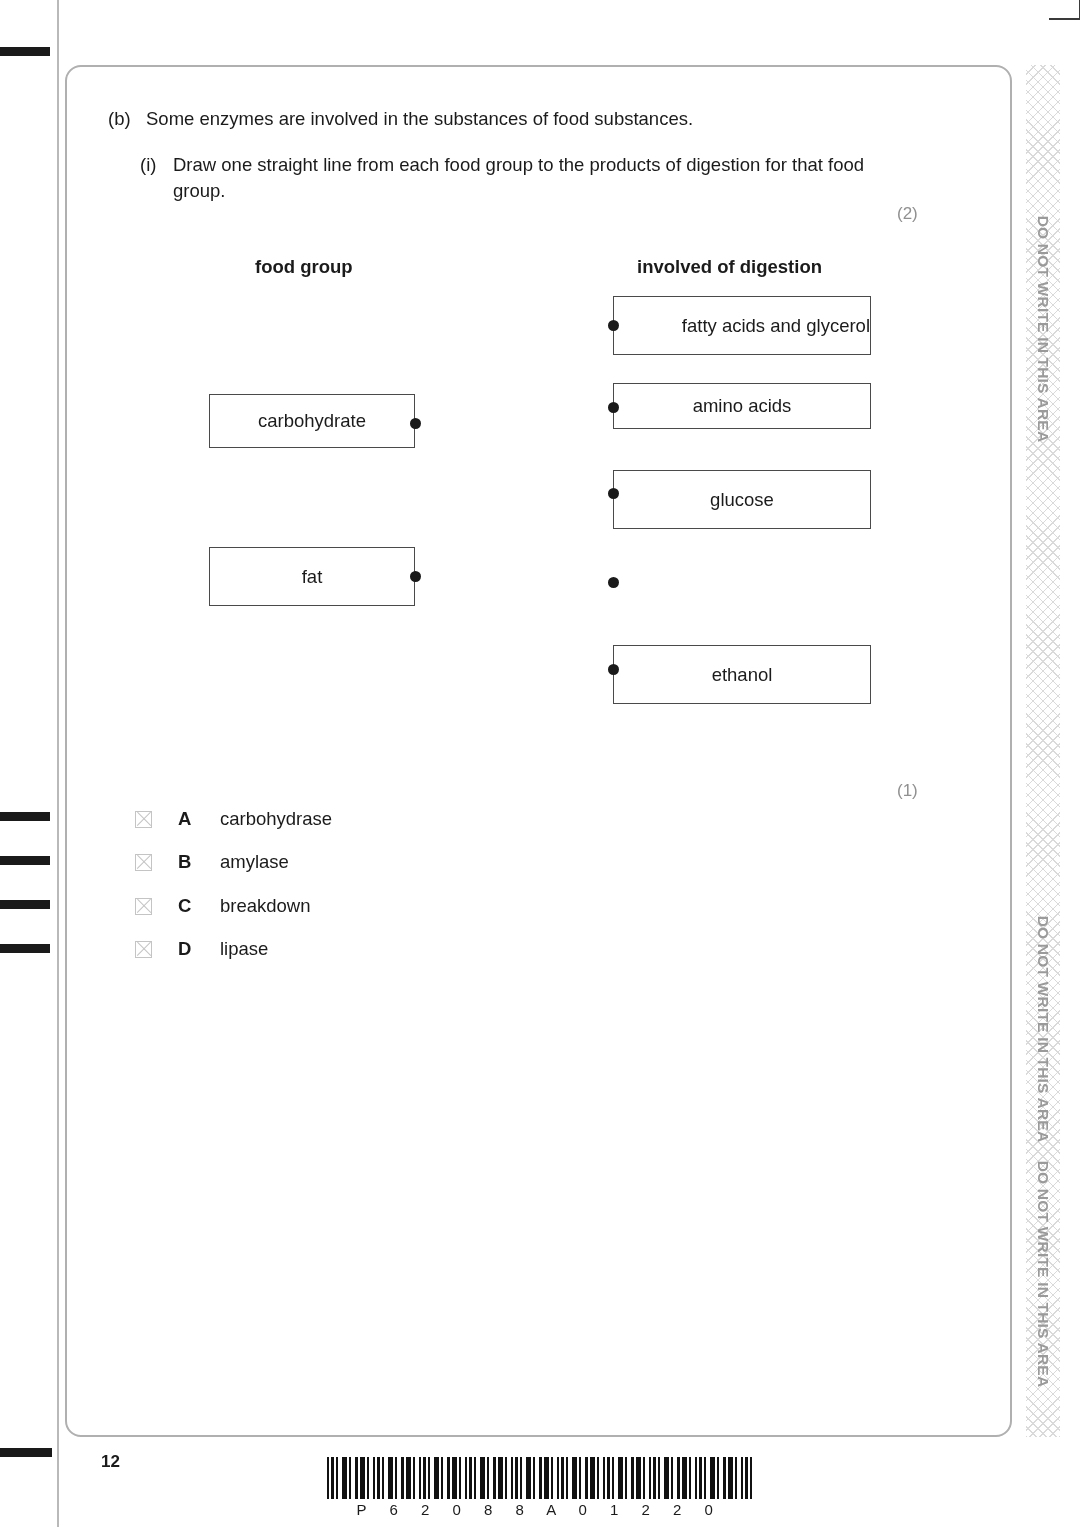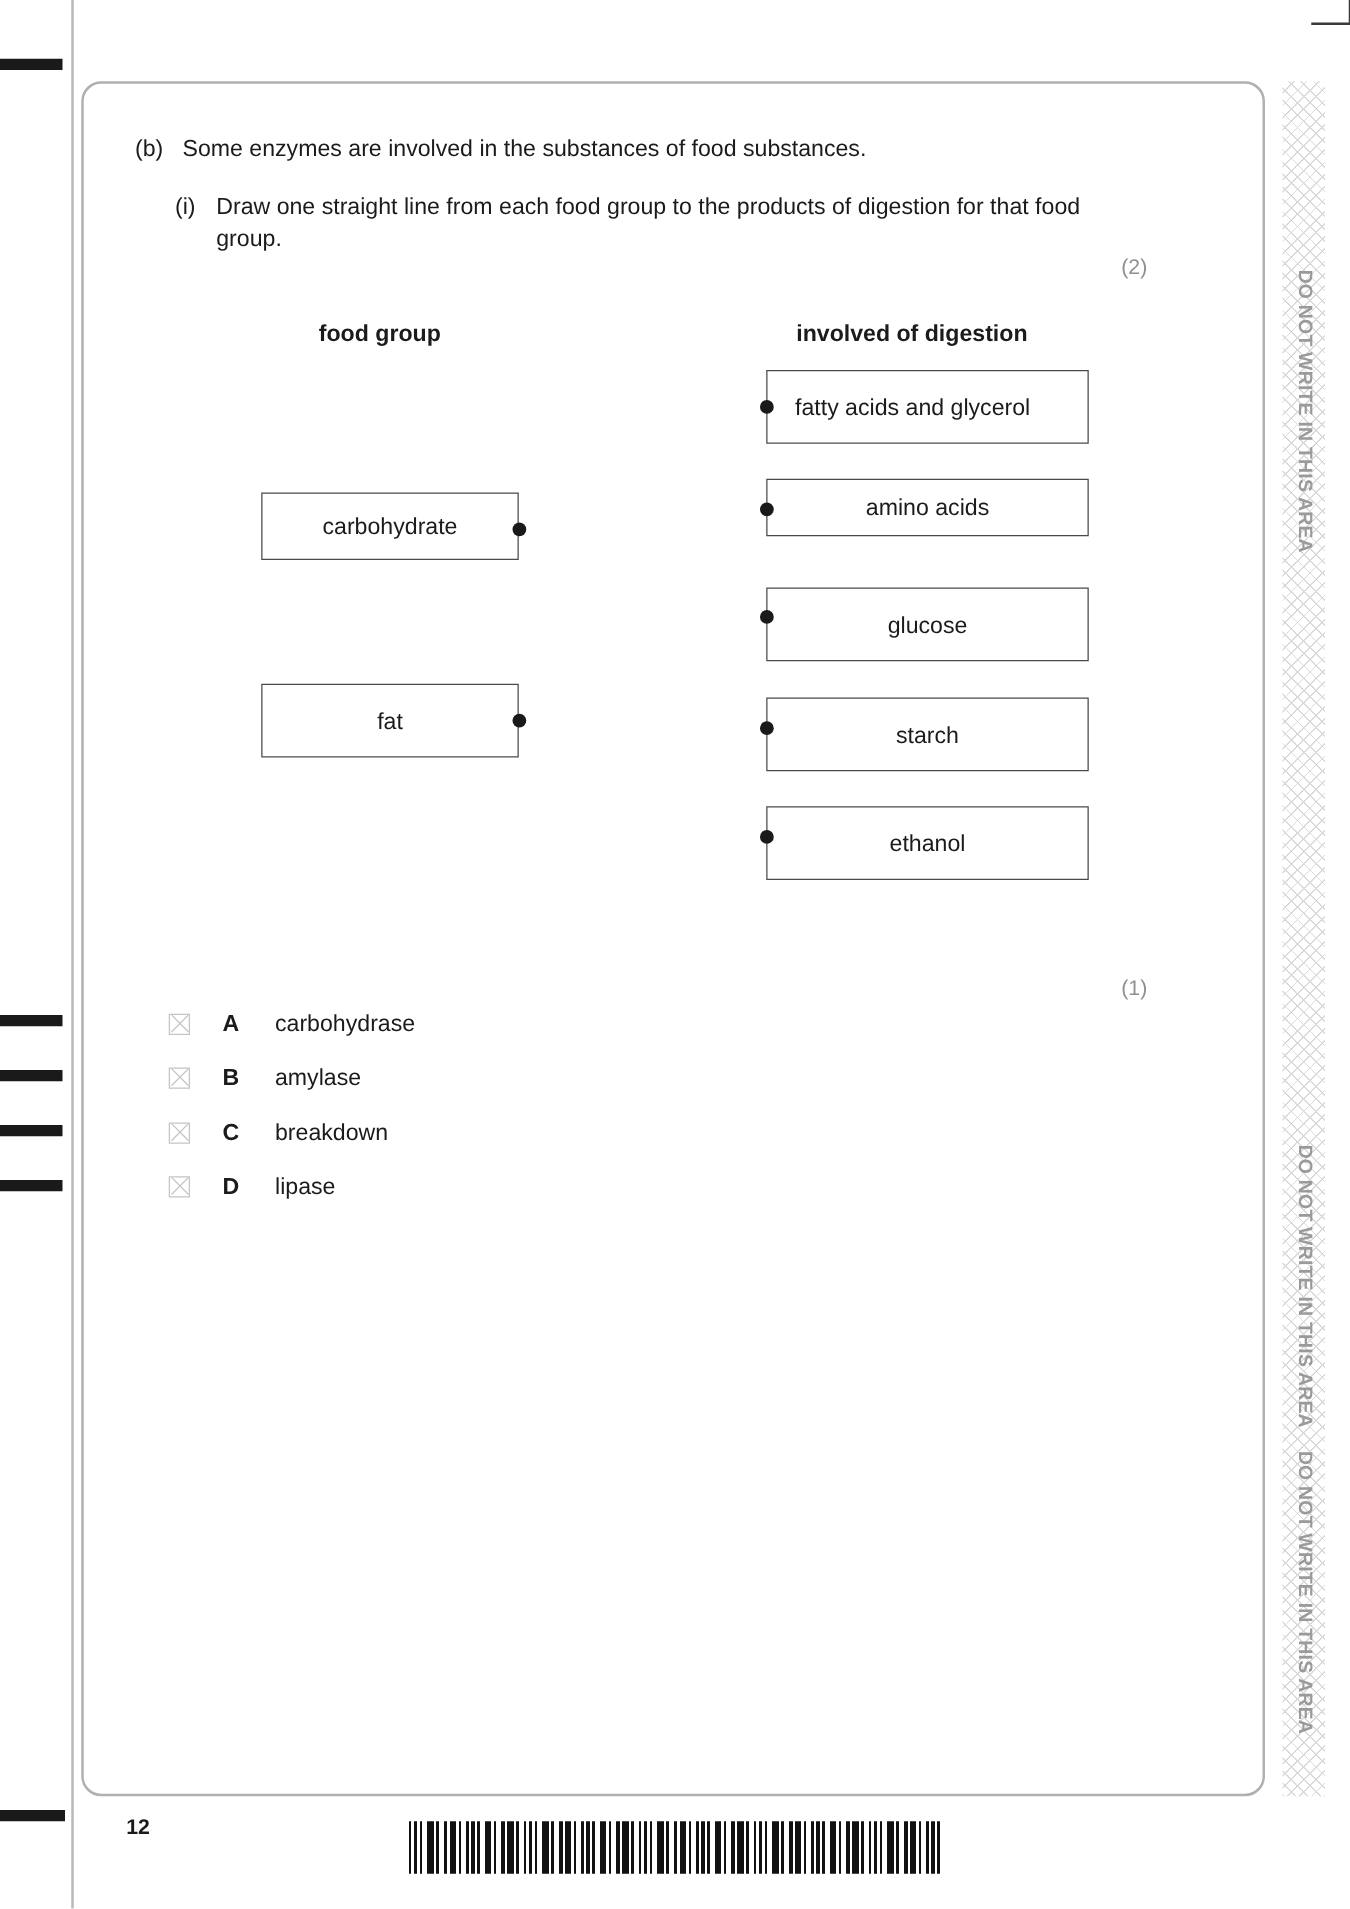--- a/index.html
+++ b/index.html
@@ -278,38 +278,35 @@
   <div class="match-box" style="left:209px; top:394px; width:206px; height:54px;">
     <span>carbohydrate</span>
   </div>
   <div class="dot" style="left:410px; top:418px;"></div>
 
   <div class="match-box" style="left:209px; top:547px; width:206px; height:59px;">
     <span>fat</span>
   </div>
   <div class="dot" style="left:410px; top:571px;"></div>
 
-  <div class="match-box left-align" style="left:613px; top:296px; width:258px; height:59px;">
+  <div class="match-box left-align" style="left:613px; top:296px; width:258px; height:59px;justify-content:flex-end;">
     <span>fatty acids and glycerol</span>
   </div>
   <div class="dot" style="left:608px; top:320px;"></div>
 
   <div class="match-box" style="left:613px; top:383px; width:258px; height:46px;">
     <span>amino acids</span>
   </div>
   <div class="dot" style="left:608px; top:402px;"></div>
 
   <div class="match-box" style="left:613px; top:470px; width:258px; height:59px;">
     <span>glucose</span>
   </div>
   <div class="dot" style="left:608px; top:488px;"></div>
 
-  <div class="match-box" style="left:613px; top:558px; width:258px; height:59px;">
-    <span>starch</span>
-  </div>
   <div class="dot" style="left:608px; top:577px;"></div>
 
   <div class="match-box" style="left:613px; top:645px; width:258px; height:59px;">
     <span>ethanol</span>
   </div>
   <div class="dot" style="left:608px; top:664px;"></div>
 
   <div class="marks marks-1">(1)</div>
 
   <div class="mcq-row" style="top:808px;">
@@ -332,15 +329,16 @@
 
   <div class="mcq-row" style="top:938px;">
     <span class="mcq-box"></span>
     <span class="mcq-letter">D</span>
     <span class="mcq-text">lipase</span>
   </div>
 
   <div class="page-num">12</div>
   <div class="barcode-wrap">
     <div class="barcode-bars"></div>
+    <div class="barcode-text">P 6 2 0 8 8 A 0 1 2 2 0</div>
   </div>
 
 </div>
 
 </body></html>

